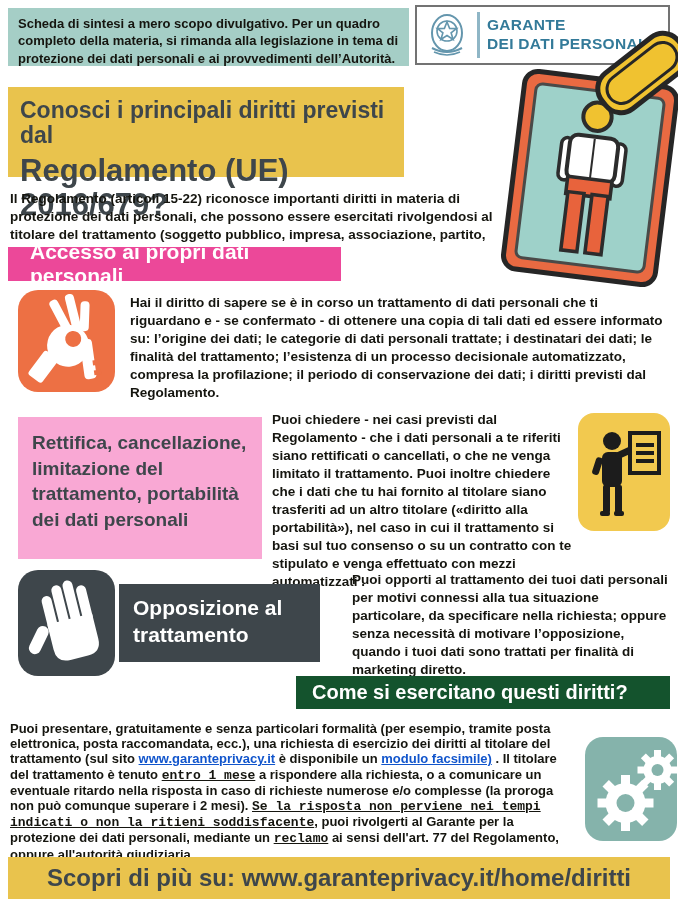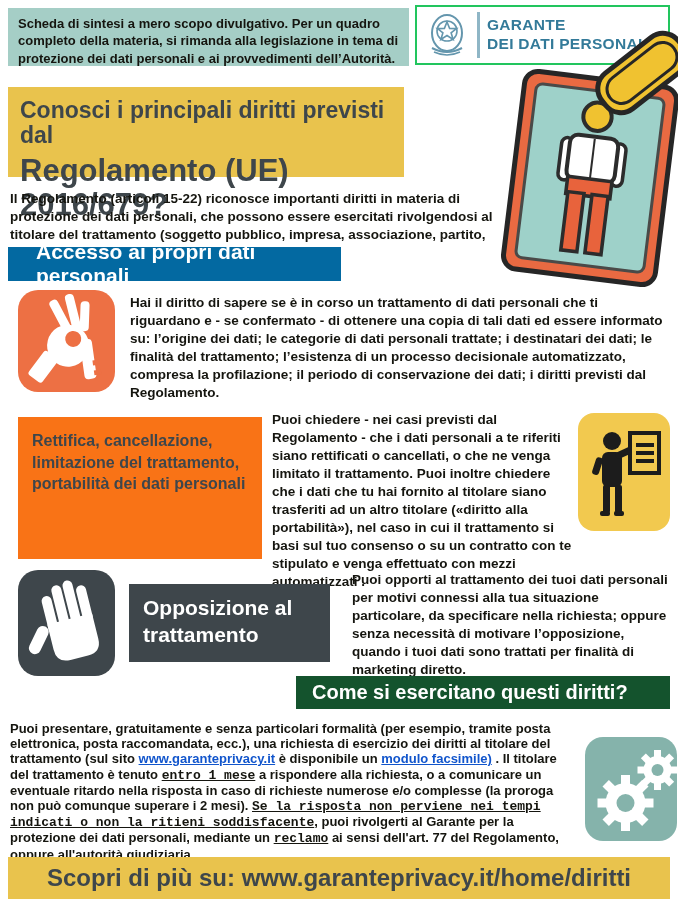--- a/index.html
+++ b/index.html
@@ -6,21 +6,21 @@
   .page{
     position:relative;width:678px;height:903px;margin:0 auto;background:#ffffff;
     font-family:"Liberation Sans","DejaVu Sans",sans-serif;overflow:hidden;
   }
   .abs{position:absolute;box-sizing:border-box;}
 
   
   .disclaimer{left:8px;top:8px;width:401px;height:58px;background:#a5cec6;
     padding:7px 10px;font-size:13px;font-weight:bold;line-height:1.33;color:#15150f;}
   .logo-box{left:415px;top:5px;width:255px;height:60px;background:#ffffff;
-    border:2px solid #22c55e;display:flex;align-items:center;gap:7px;padding:4px 7px;}
+    border:2px solid #737373;display:flex;align-items:center;gap:7px;padding:4px 7px;}
   .logo-divider{width:3px;height:46px;background:#8fb6c6;flex:0 0 auto;}
   .logo-text{color:#337a99;font-weight:bold;font-size:15.5px;line-height:1.22;letter-spacing:.3px;white-space:nowrap;}
 
   
   .title-banner{left:8px;top:87px;width:396px;height:90px;background:#e9c34d;padding:11px 0 0 12px;}
   .title-line1{font-size:23px;font-weight:bold;color:#3e464b;line-height:1.1;}
   .title-line2{font-size:31px;font-weight:bold;color:#3e464b;line-height:1.1;margin-top:5px;}
 
   
   .illustration{left:505px;top:60px;width:173px;height:218px;}
@@ -28,32 +28,32 @@
     background:#e96a42;border:5px solid #262626;border-radius:16px;box-shadow:0 0 0 4px #ffffff;}
   .tablet-inner{position:absolute;inset:8px;background:#9ed1c9;border:3px solid #4a4a48;border-radius:8px;overflow:hidden;}
   .pill{position:absolute;left:86px;top:-12px;width:92px;height:40px;transform:rotate(-38deg);
     background:#f0c230;border:5px solid #262626;border-radius:22px;}
   .pill-inner{position:absolute;inset:4px;border:3px solid #262626;border-radius:16px;}
 
   
   .intro{left:10px;top:190px;width:508px;font-size:13.5px;font-weight:bold;color:#15150f;line-height:1.32;}
 
   
-  .access-banner{left:8px;top:247px;width:333px;height:34px;background:#0369a1;color:#ffffff;
-    font-size:21px;font-weight:bold;display:flex;align-items:center;padding-left:28px;}
+  .access-banner{left:8px;top:247px;width:333px;height:34px;background:#ec4899;color:#ffffff;
+    font-size:21px;font-weight:bold;display:flex;align-items:center;padding-left:22px;}
   .body-text{font-size:13.5px;font-weight:bold;color:#15150f;line-height:1.33;}
   .access-body{left:130px;top:294px;width:538px;}
   .icon-tile{border-radius:20px;}
   .icon-ok{left:18px;top:290px;width:97px;height:102px;background:#ed7044;}
-  .rect-box{left:18px;top:417px;width:244px;height:142px;background:#f97316;padding:13px 10px 0 14px;
-    font-size:16px;font-weight:bold;color:#3e464b;line-height:1.35;}
+  .rect-box{left:18px;top:417px;width:244px;height:142px;background:#f9a8d4;padding:13px 10px 0 14px;
+    font-size:19px;font-weight:bold;color:#3e464b;line-height:1.35;}
   .rect-body{left:272px;top:411px;width:300px;}
   .icon-doc{left:578px;top:413px;width:92px;height:118px;background:#f2c94f;border-radius:16px;}
   .icon-stop{left:18px;top:570px;width:97px;height:106px;background:#3e464b;}
-  .opposition-box{left:129px;top:584px;width:201px;height:78px;background:#3e464b;color:#ffffff;
+  .opposition-box{left:119px;top:584px;width:201px;height:78px;background:#3e464b;color:#ffffff;
     font-size:21px;font-weight:bold;line-height:1.3;padding:10px 0 0 14px;}
   .opposition-body{left:352px;top:571px;width:320px;}
 
   .how-banner{left:296px;top:676px;width:374px;height:33px;background:#14532d;color:#ffffff;
     font-size:20px;font-weight:bold;display:flex;align-items:center;padding-left:16px;}
   .how-body{left:10px;top:721px;width:552px;font-size:13px;font-weight:bold;color:#15150f;line-height:1.17;}
   .link-blue{color:#1155cc;text-decoration:underline;cursor:pointer;}
   .u{text-decoration:underline;font-family:Liberation Mono, monospace;}
   .icon-gears{left:585px;top:737px;width:92px;height:104px;background:#85b3ab;border-radius:18px;}
 

